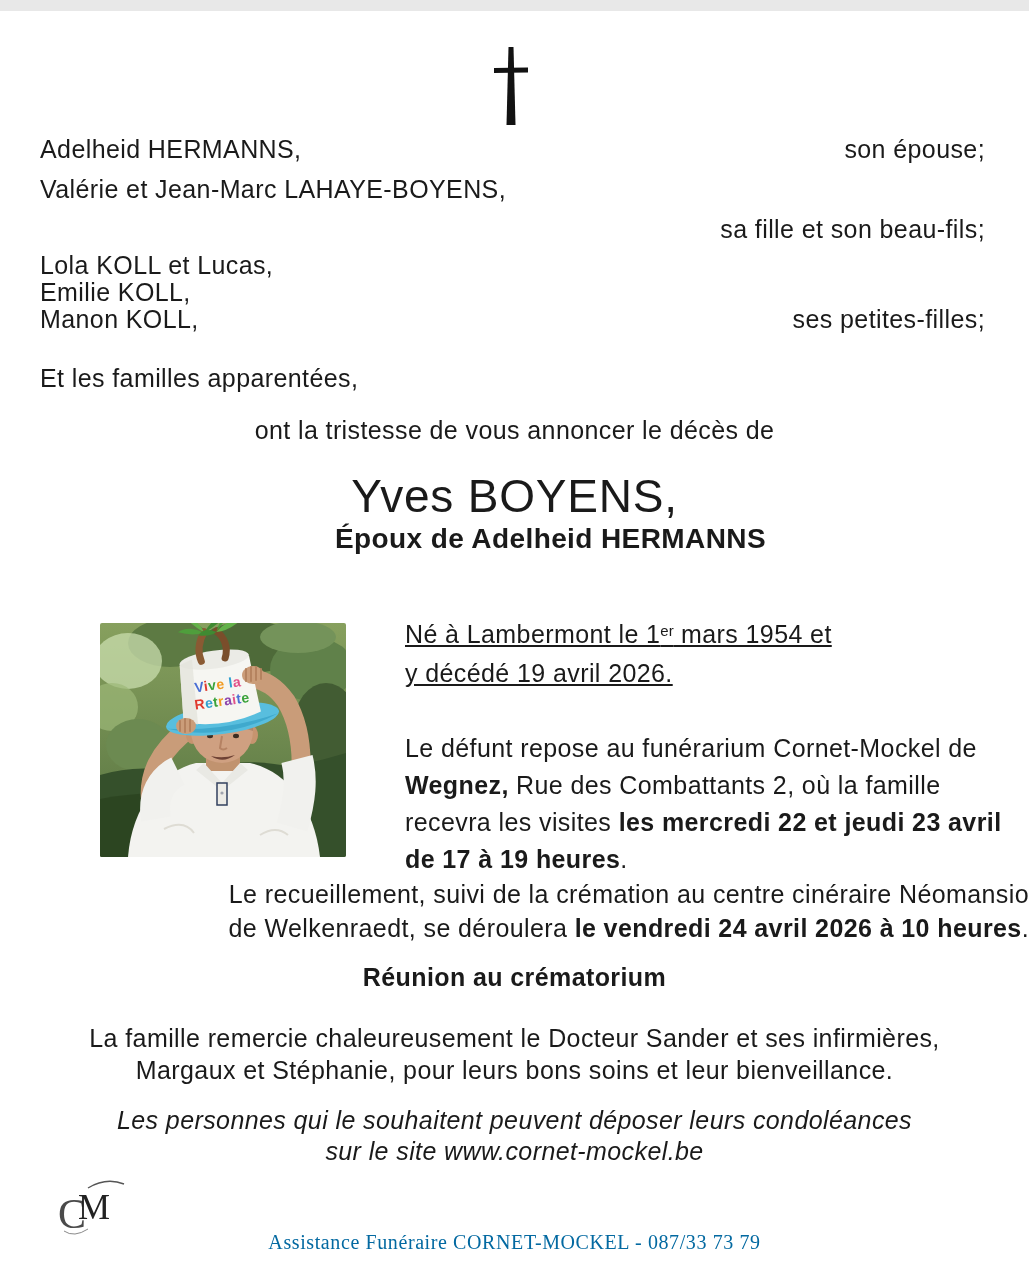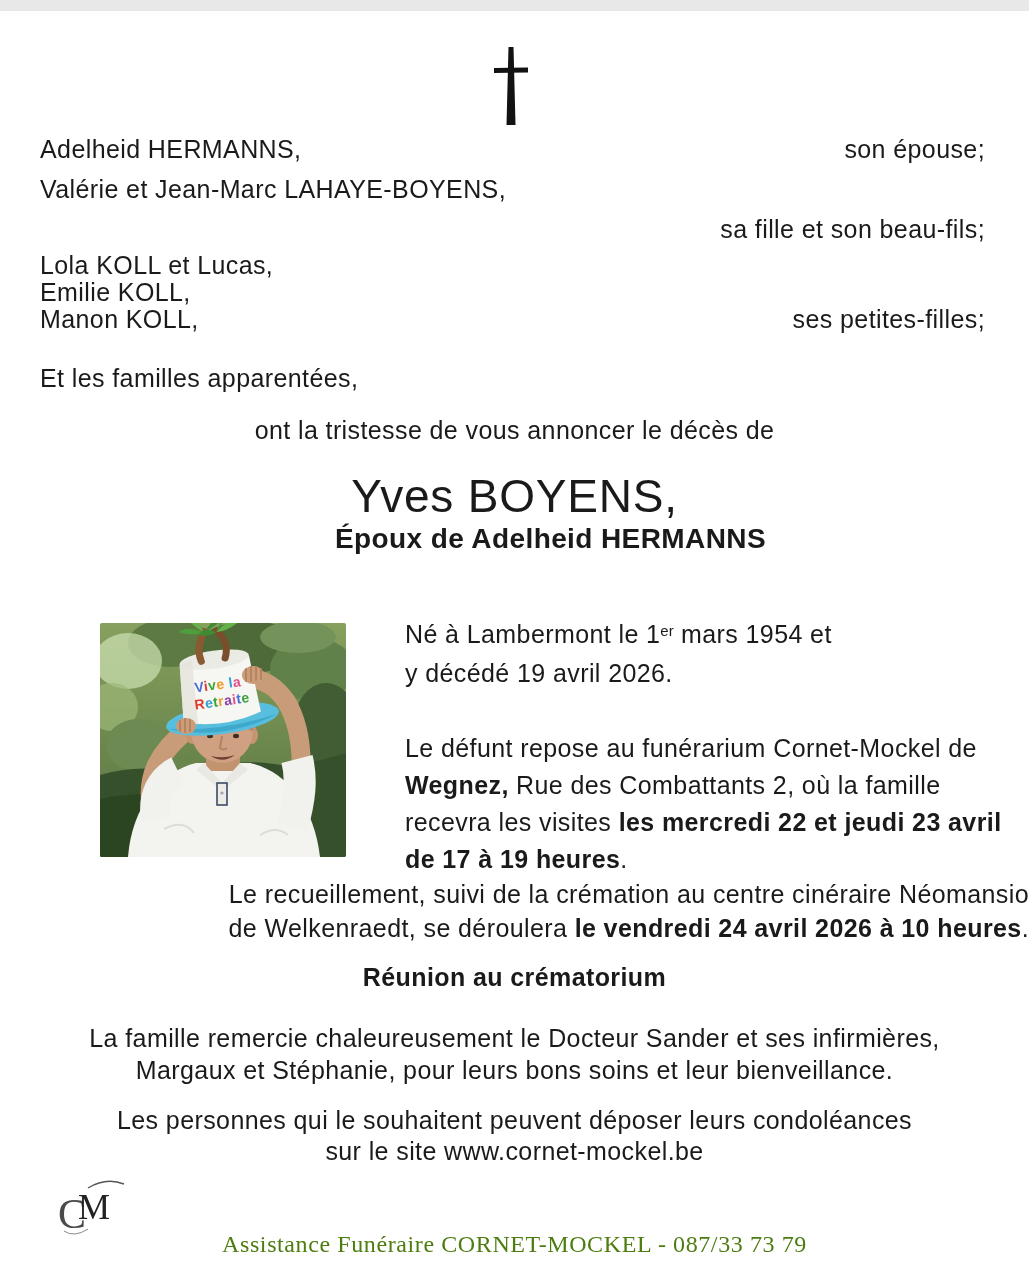--- a/index.html
+++ b/index.html
@@ -17,37 +17,37 @@
     font-size:25px; white-space:nowrap;
   }
   .center { position:absolute; left:0; width:100%; text-align:center; }
   .announce { top:405px; font-size:25px; }
   .dname { top:458px; font-size:46px; font-weight:400; letter-spacing:0.8px; }
   .drel  { top:512px; font-size:28px; font-weight:700;padding-left:36px; }
   .photo-frame { left:100px; top:612px; width:246px; height:234px; }
   .photo-frame svg { display:block; border-radius:2px; }
   .textcol { position:absolute; left:405px; width:600px; font-size:25px; }
   .vitals { top:604px; }
-  .vitals .line { line-height:39px; }
+  .vitals .line { line-height:39px;text-decoration:underline; }
   .repose { top:719px; }
   .repose .line { line-height:37px; }
   .line { white-space:nowrap; }
   .b { font-weight:700; }
   sup { font-size:15px; letter-spacing:0; vertical-align:7px; line-height:0; }
   .ceremony { top:866px; font-size:25px;text-align:right; }
   .ceremony .line { line-height:34px; }
   .reunion { top:952px; font-size:25px; font-weight:700; }
   .thanks { top:1011px; font-size:25px; }
   .thanks .line { line-height:32px; }
-  .condolences { top:1094px; font-size:25px; }
+  .condolences { top:1094px; font-size:25px;font-style:italic; }
   .condolences .line { line-height:31px; }
   .monogram { left:56px; top:1164px; }
   .footer {
     top:1220px; font-family:"Liberation Serif", serif;
-    font-size:24px; color:#4d7c0f; letter-spacing:0.6px;
+    font-size:20px; color:#0369a1; letter-spacing:0.6px;
   }
   .hat-text { font-family:"Liberation Sans", sans-serif; font-weight:700; }
 </style>
 </head>
 <body>
 
 <div class="page">
 
   <svg class="abs cross" width="34" height="78" viewBox="0 0 34 78">
     <polygon points="14.5,0 19.5,0 21.5,78 12.5,78" fill="#121212"></polygon>

